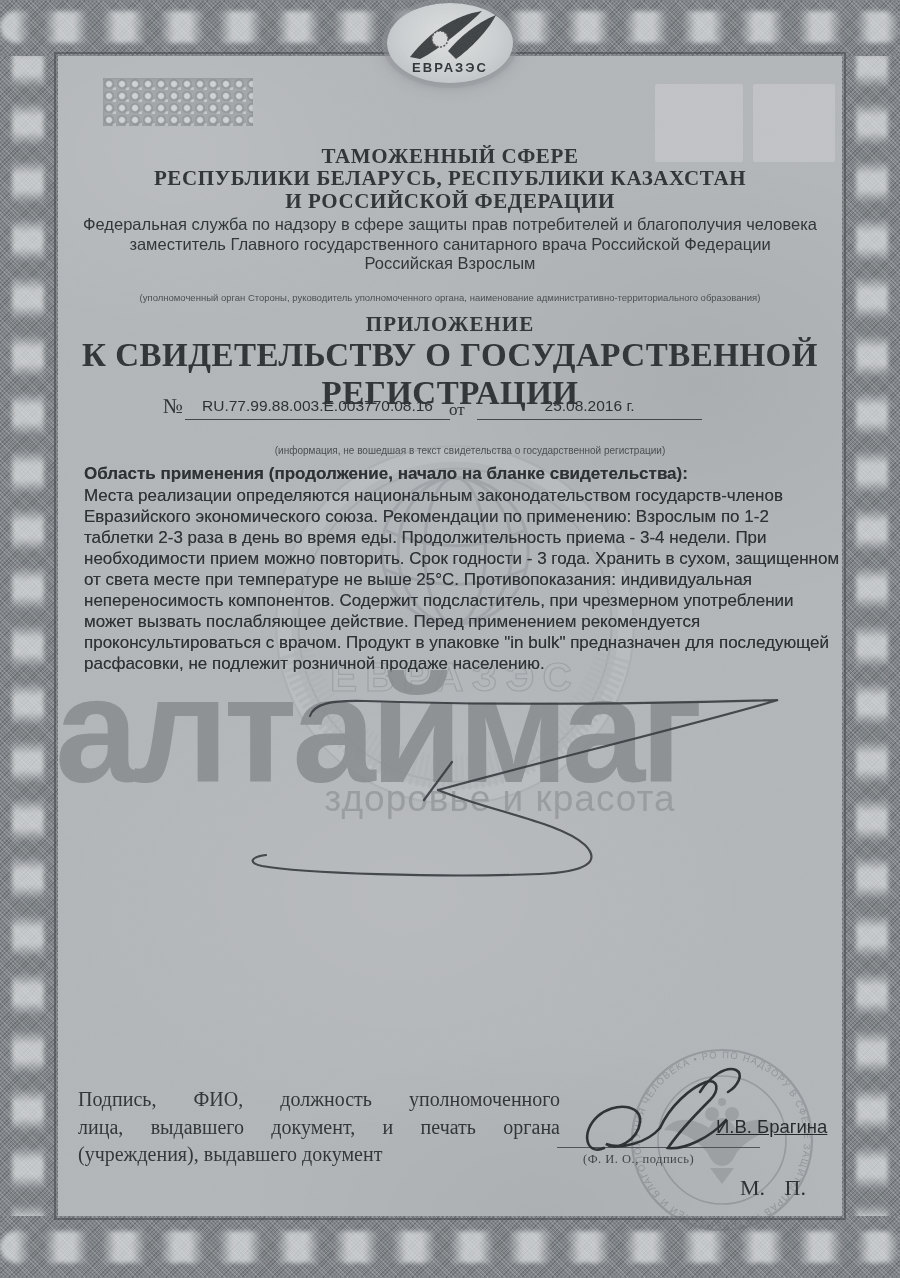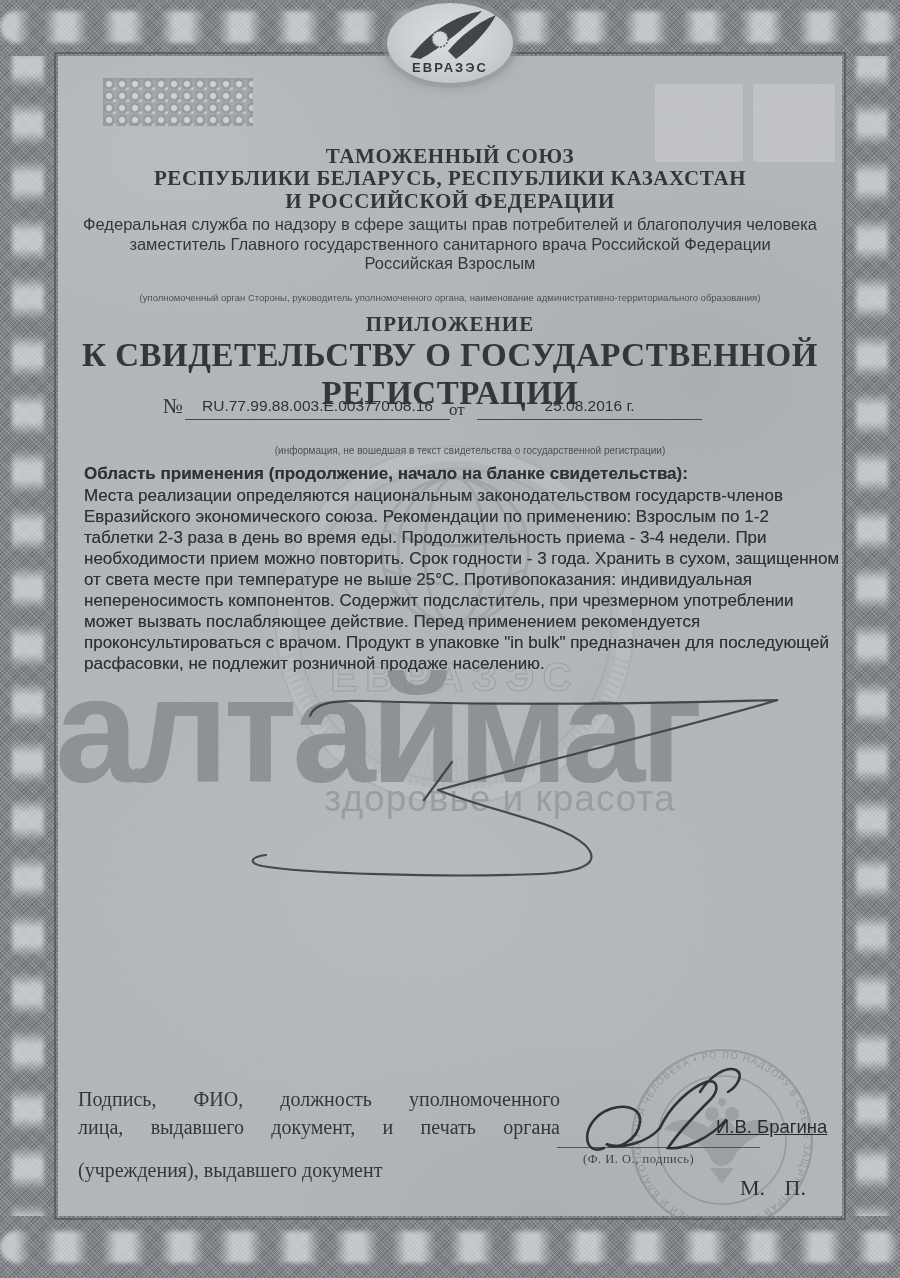--- a/index.html
+++ b/index.html
@@ -74,21 +74,21 @@
   .emblem{position:absolute;left:272px;top:437px;z-index:3;opacity:.5;}
   .brand{position:absolute;left:55px;top:655px;z-index:5;white-space:nowrap;
     font:700 150px/1 "Liberation Sans",sans-serif;letter-spacing:-5px;color:#85888b;opacity:.82;}
   .tagline{position:absolute;left:150px;width:700px;top:780px;text-align:center;z-index:5;
     font:400 37px/1 "Liberation Sans",sans-serif;letter-spacing:1px;color:#96999c;opacity:.9;}
   .ink{position:absolute;left:0;top:0;z-index:7;pointer-events:none;}
   
   .footer-label{position:absolute;left:78px;top:1086px;width:482px;z-index:4;color:#2b2e31;
     font:400 20px/27.5px "Liberation Serif","DejaVu Serif",serif;}
   .fl-line{text-align:justify;text-align-last:justify;}
-  .fl-line:last-child{text-align-last:left;margin-top:16px;}
+  .fl-line:last-child{text-align-last:left;}
   .seal{position:absolute;left:610px;top:1034px;z-index:3;opacity:.42;}
   .signer-name{position:absolute;left:716px;top:1118px;z-index:5;
     font:400 18.5px/1 "Liberation Sans",sans-serif;color:#1e2124;text-decoration:underline;}
   .sig-line{position:absolute;left:557px;top:1147px;width:203px;border-top:1.6px solid #4a4e52;z-index:4;}
   .sig-caption{position:absolute;left:583px;top:1153px;z-index:4;
     font:400 12.5px/1 "Liberation Serif",serif;letter-spacing:.5px;color:#3a3d40;}
   .stamp-abbr{position:absolute;left:740px;top:1177px;z-index:5;
     font:400 22px/1 "Liberation Serif",serif;word-spacing:14px;color:#26292c;}
   .grain{position:absolute;inset:0;z-index:9;pointer-events:none;opacity:.28;}
 </style>
@@ -120,21 +120,21 @@
       <g fill="#26292c" opacity=".88">
         <path d="M10,48 C30,22 56,6 82,2 C68,16 40,40 20,50 Z"></path>
         <path d="M48,42 C60,28 76,14 96,6 C88,22 70,40 56,50 Z"></path>
       </g>
       <circle cx="40" cy="30" r="8" fill="#d8dadc" stroke="#55585c" stroke-width="1.5" stroke-dasharray="2,1.5"></circle>
     </svg>
     <div class="logo-label">ЕВРАЗЭС</div>
   </div>
 
   <div class="header">
-    <div class="h-serif">ТАМОЖЕННЫЙ СОЮЗ</div>
+    <div class="h-serif">ТАМОЖЕННЫЙ СФЕРЕ</div>
     <div class="h-serif">РЕСПУБЛИКИ БЕЛАРУСЬ, РЕСПУБЛИКИ КАЗАХСТАН</div>
     <div class="h-serif">И РОССИЙСКОЙ ФЕДЕРАЦИИ</div>
     <div class="h-sans" style="margin-top:3px">Федеральная служба по надзору в сфере защиты прав потребителей и благополучия человека</div>
     <div class="h-sans">заместитель Главного государственного санитарного врача Российской Федерации</div>
     <div class="h-sans">Российская Взрослым</div>
   </div>
   <div class="authority-footnote">(уполномоченный орган Стороны, руководитель уполномоченного органа, наименование административно-территориального образования)</div>
 
   <div class="doc-title">
     <div class="t1">ПРИЛОЖЕНИЕ</div>

